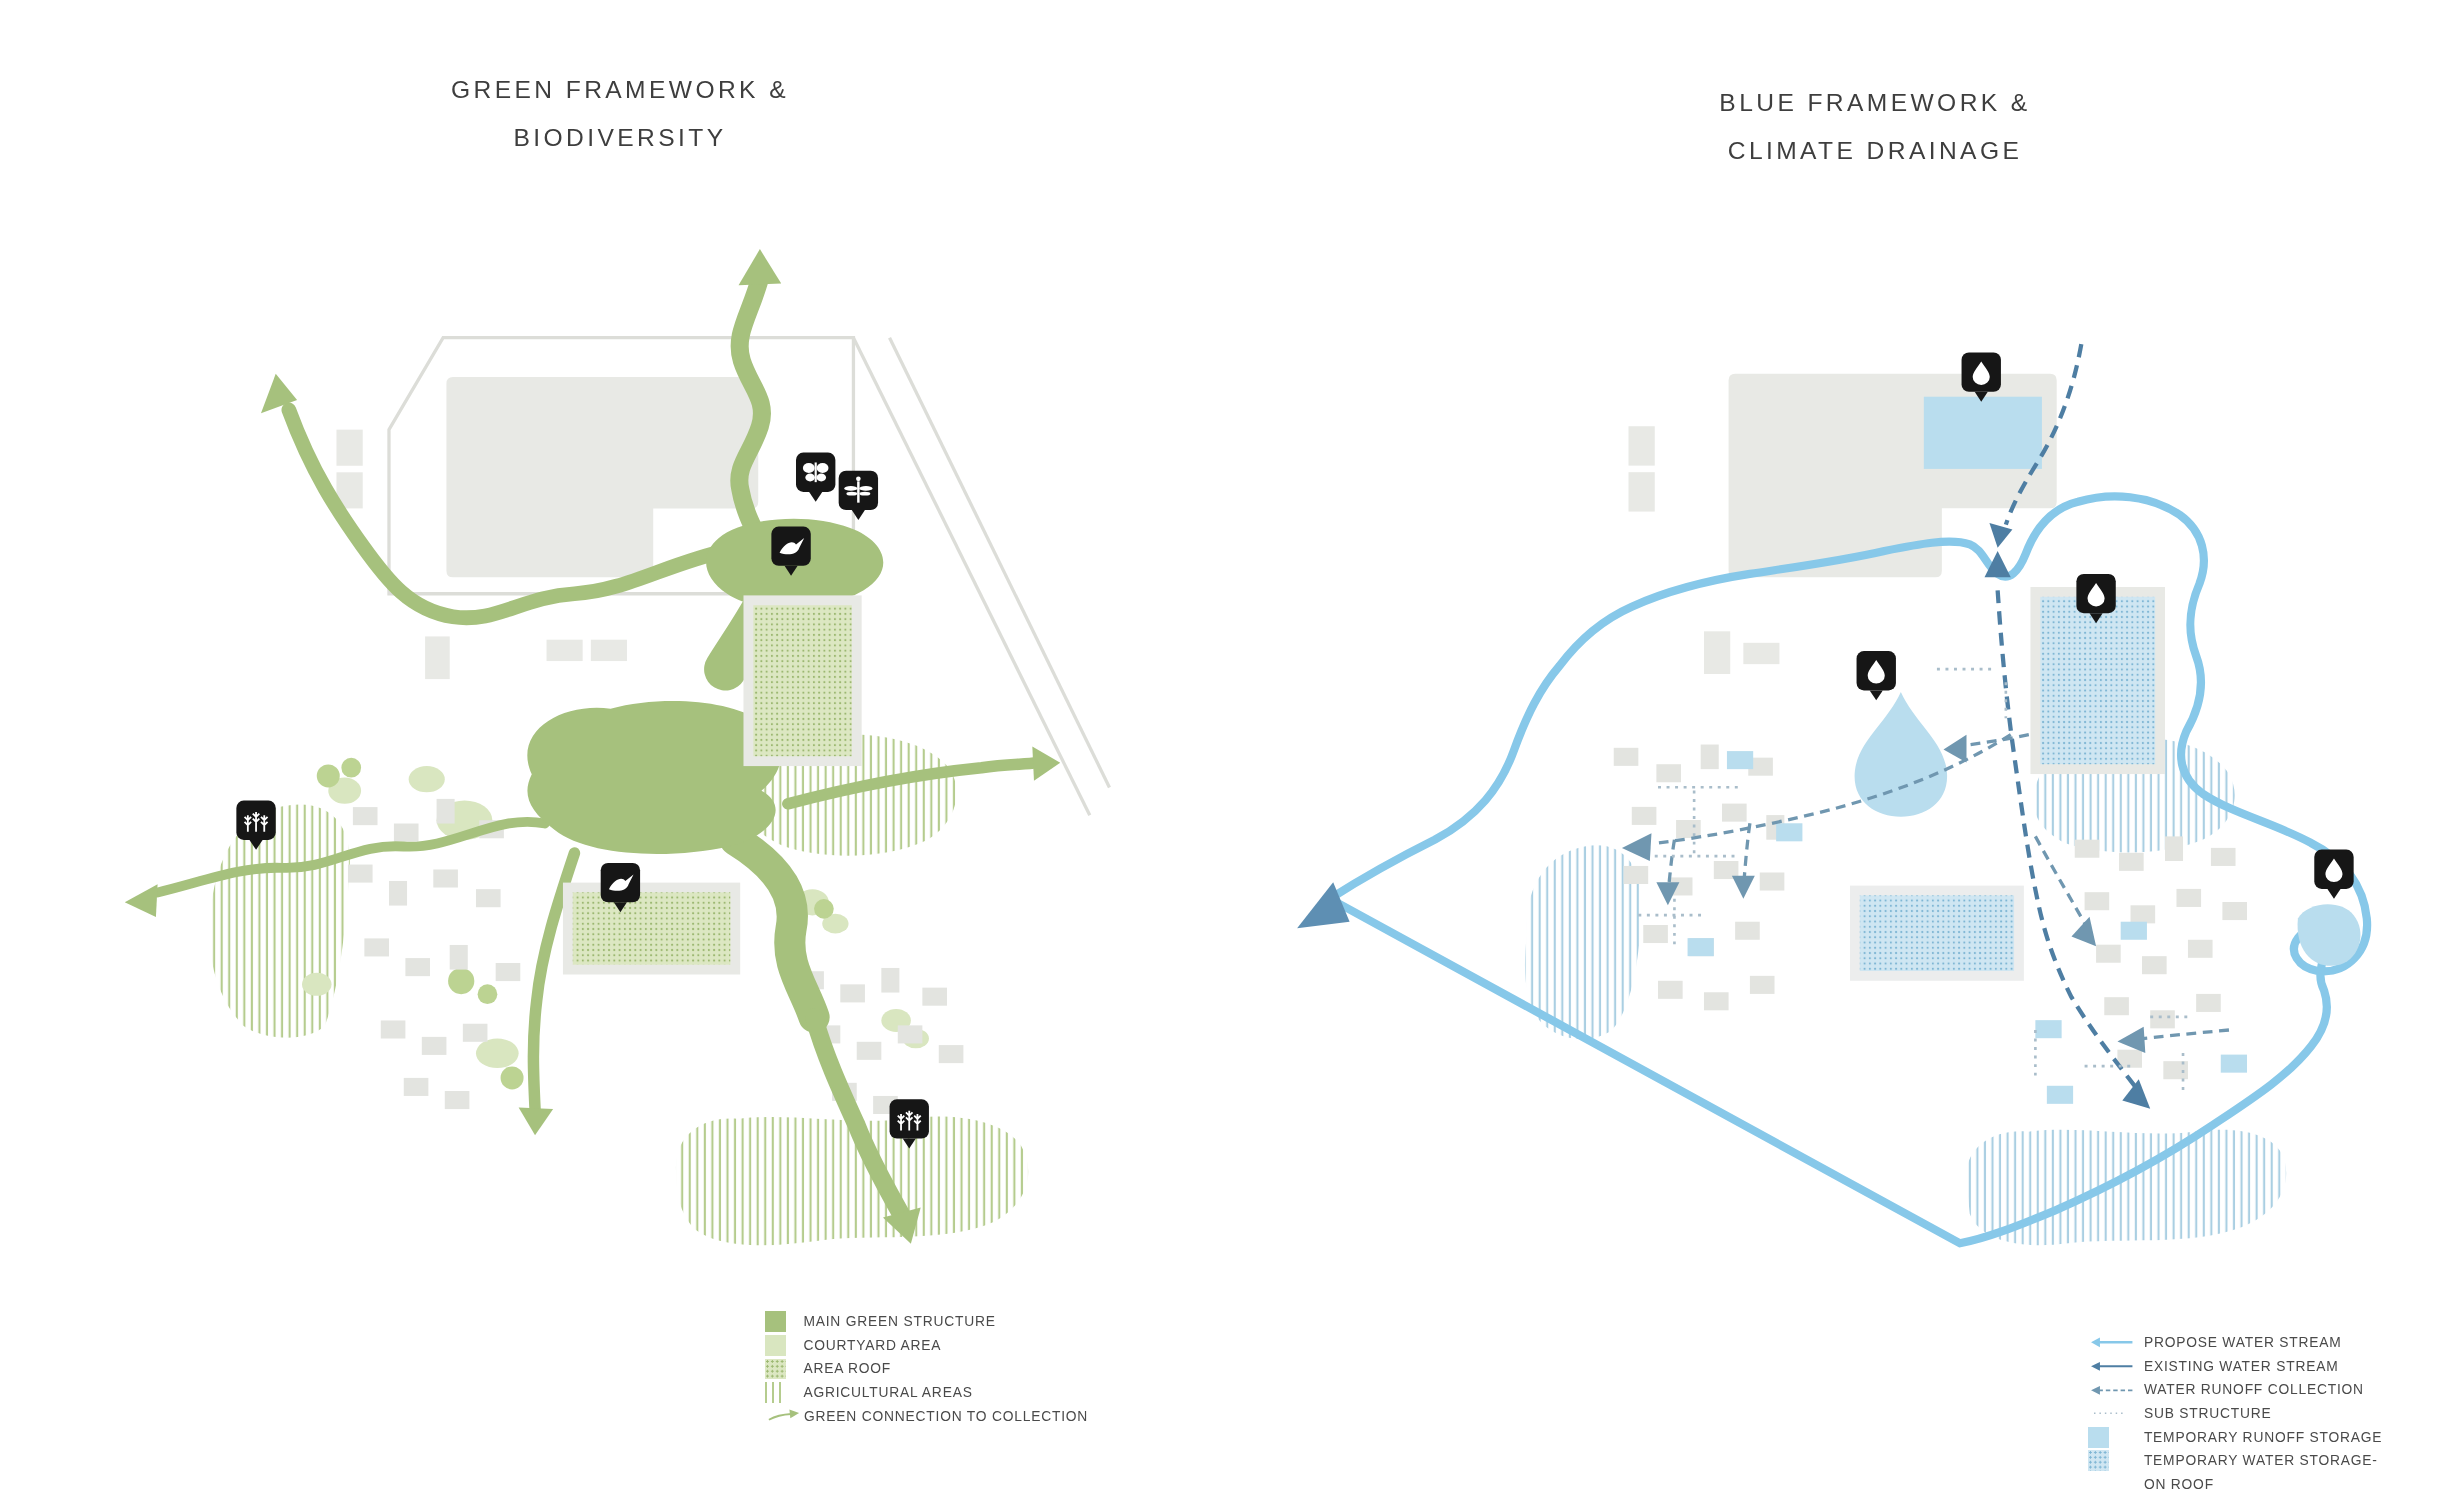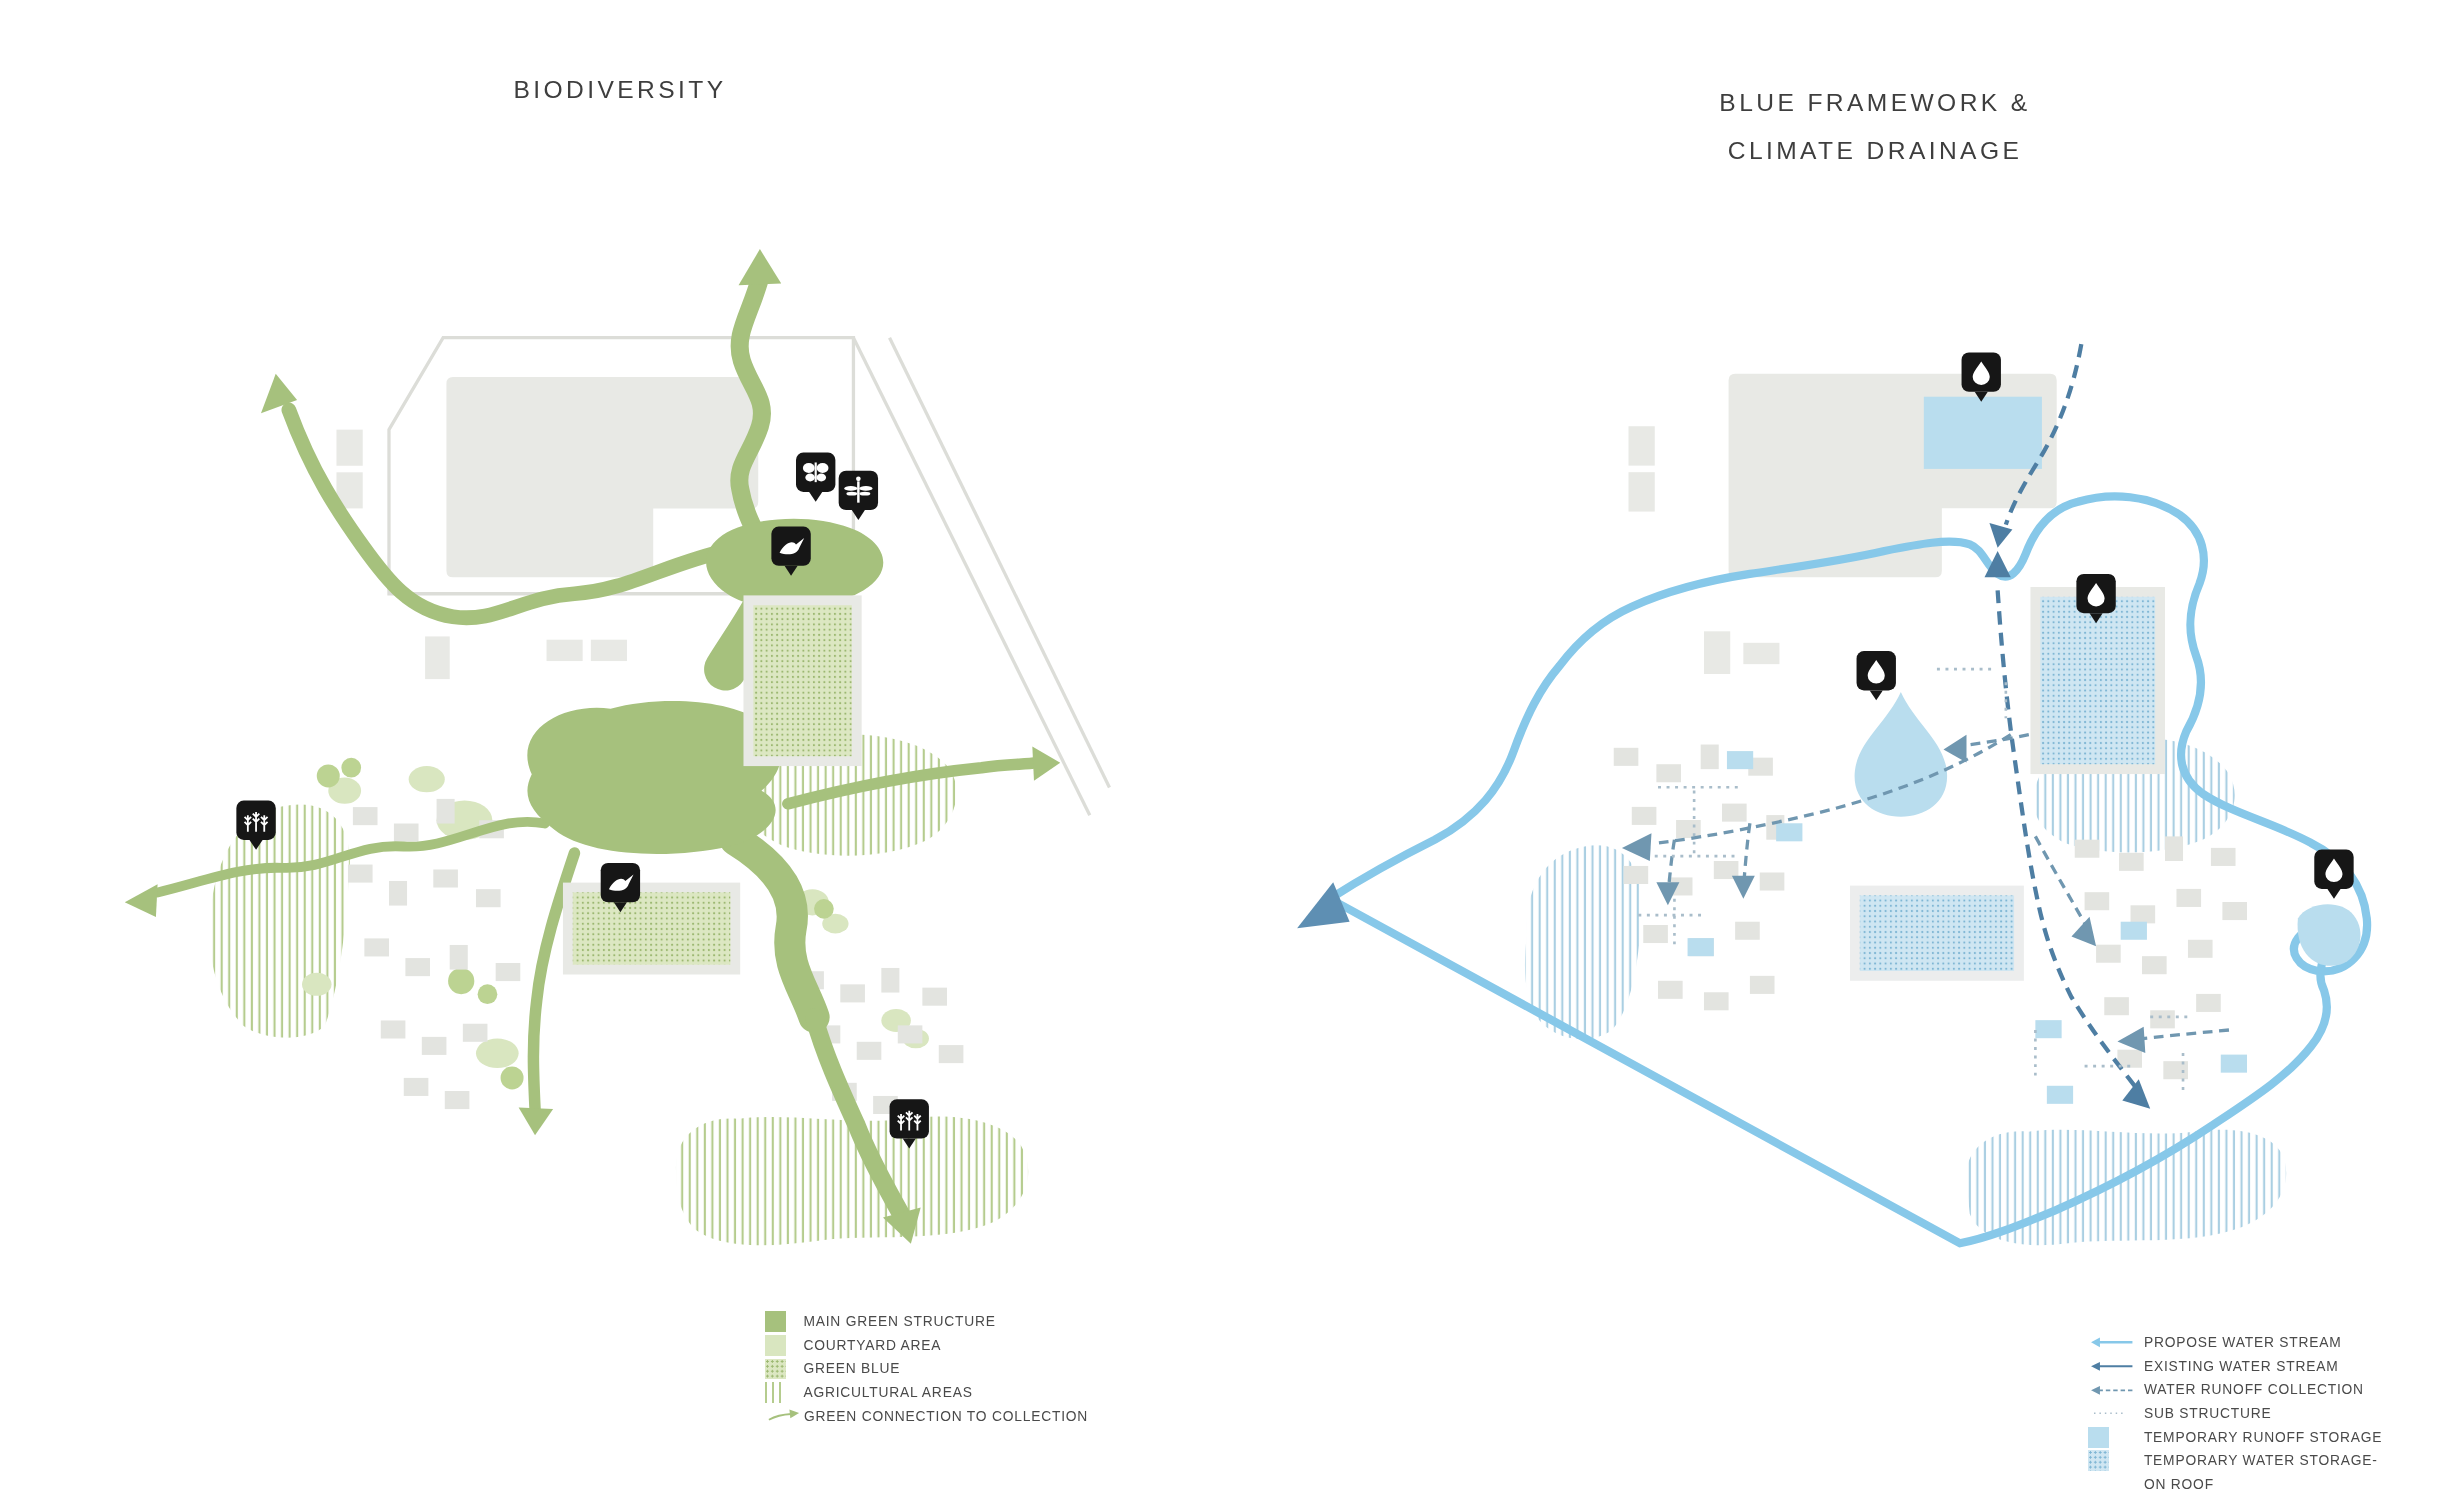--- a/index.html
+++ b/index.html
@@ -24,20 +24,21 @@
   .sw-agri{background:repeating-linear-gradient(90deg,#b5cc8e 0 2px,#ffffff 2px 6.9px);}
   .sw-storage{background:#b9ddee;}
   .sw-roofstorage{background-color:#cfe6f2;background-image:radial-gradient(#7fb6d4 1.2px, transparent 1.3px);background-size:4.9px 4.9px;}
   .sww{width:47px;height:20.7px;margin-right:8.9px;flex:0 0 auto;display:flex;align-items:center;}
   .sww .sw{margin-right:0;}
 </style>
 </head>
 <body>
 
 <div class="title" style="left:374px;top:66px;width:492px;">
+  <span class="line">GREEN FRAMEWORK &amp;</span>
   <span class="line">BIODIVERSITY</span>
 </div>
 
 <div class="title" style="left:1629px;top:79px;width:492px;">
   <span class="line">BLUE FRAMEWORK &amp;</span>
   <span class="line">CLIMATE DRAINAGE</span>
 </div>
 
 <svg class="diagram-svg" style="left:82px;top:213px;" width="1149" height="1116" viewBox="0 0 700 680">
   <defs>
@@ -380,21 +381,21 @@
   <div class="legend-row">
     <div class="sw sw-main"></div>
     <span class="legend-label">MAIN GREEN STRUCTURE</span>
   </div>
   <div class="legend-row">
     <div class="sw sw-court"></div>
     <span class="legend-label">COURTYARD AREA</span>
   </div>
   <div class="legend-row">
     <div class="sw sw-roof"></div>
-    <span class="legend-label">GREEN BLUE</span>
+    <span class="legend-label">AREA ROOF</span>
   </div>
   <div class="legend-row">
     <div class="sw sw-agri"></div>
     <span class="legend-label">AGRICULTURAL AREAS</span>
   </div>
   <div class="legend-row">
     <div class="sw sw-arrow">
       <svg width="38" height="20.7" viewBox="0 0 78 42">
         <path d="M6,28 C20,20 32,17 52,16" stroke="#a6c17d" stroke-width="4" fill="none"></path>
         <polygon points="68,14 48,7 50,25" fill="#a6c17d"></polygon>

